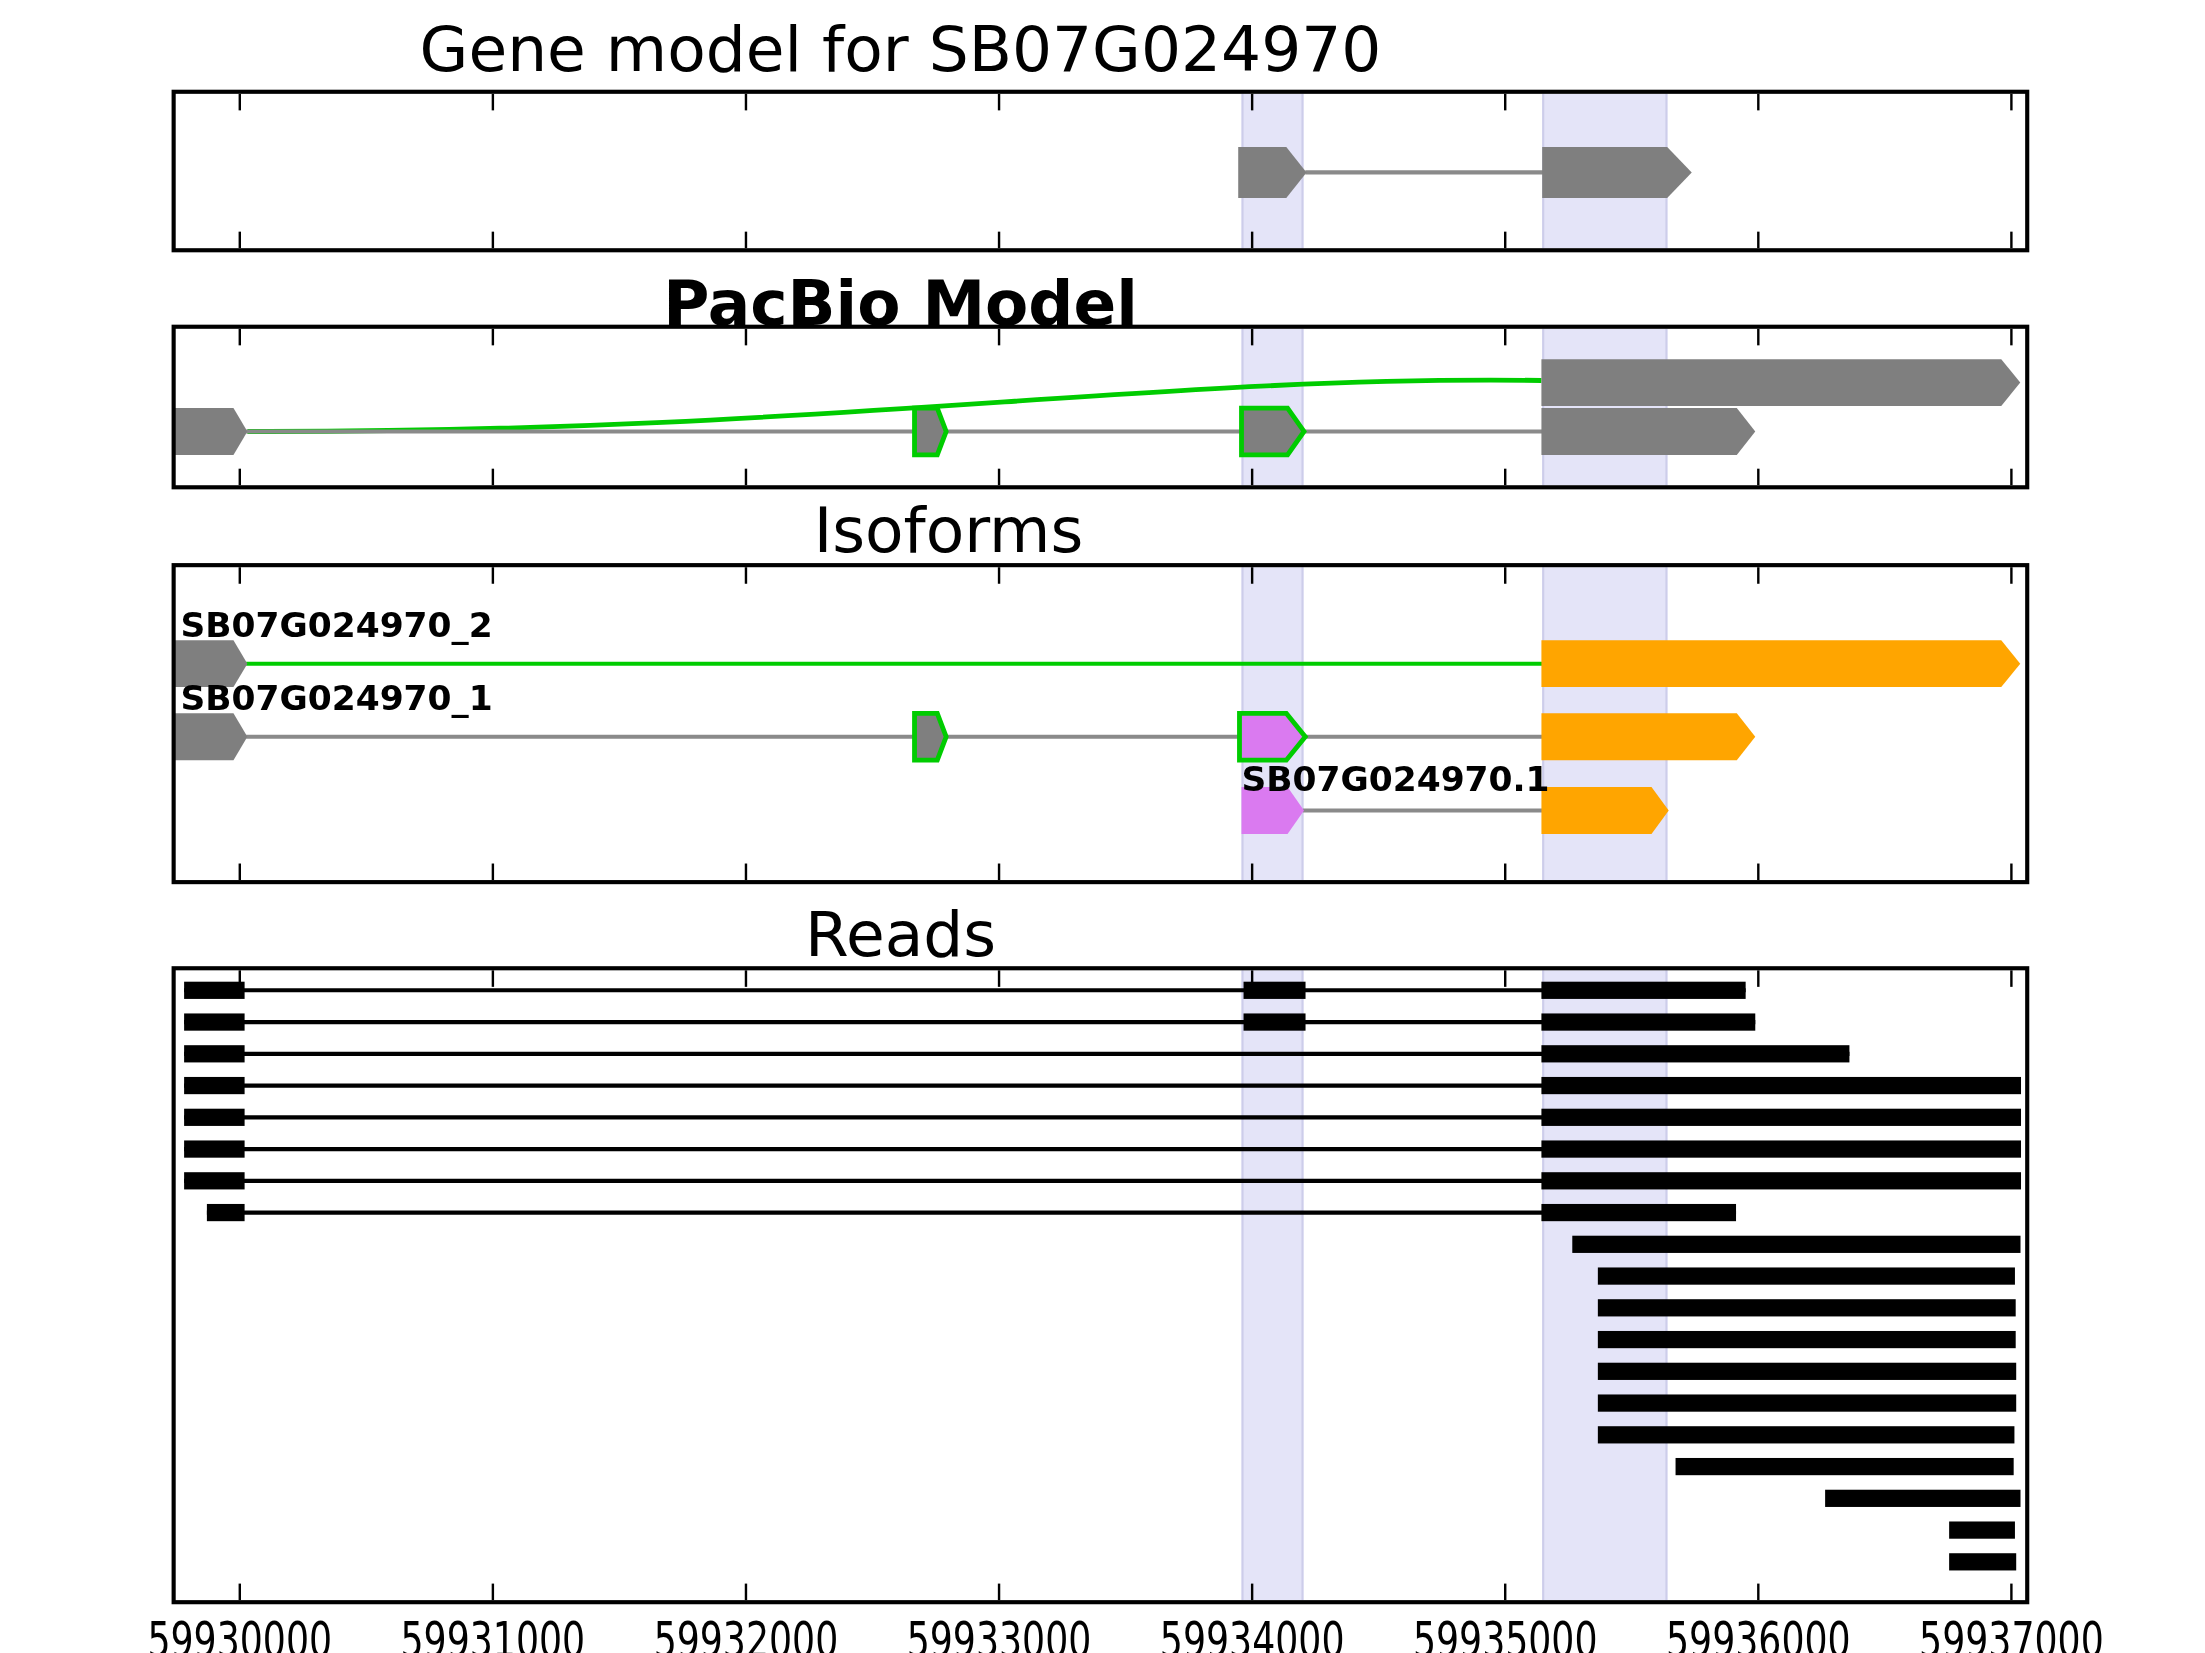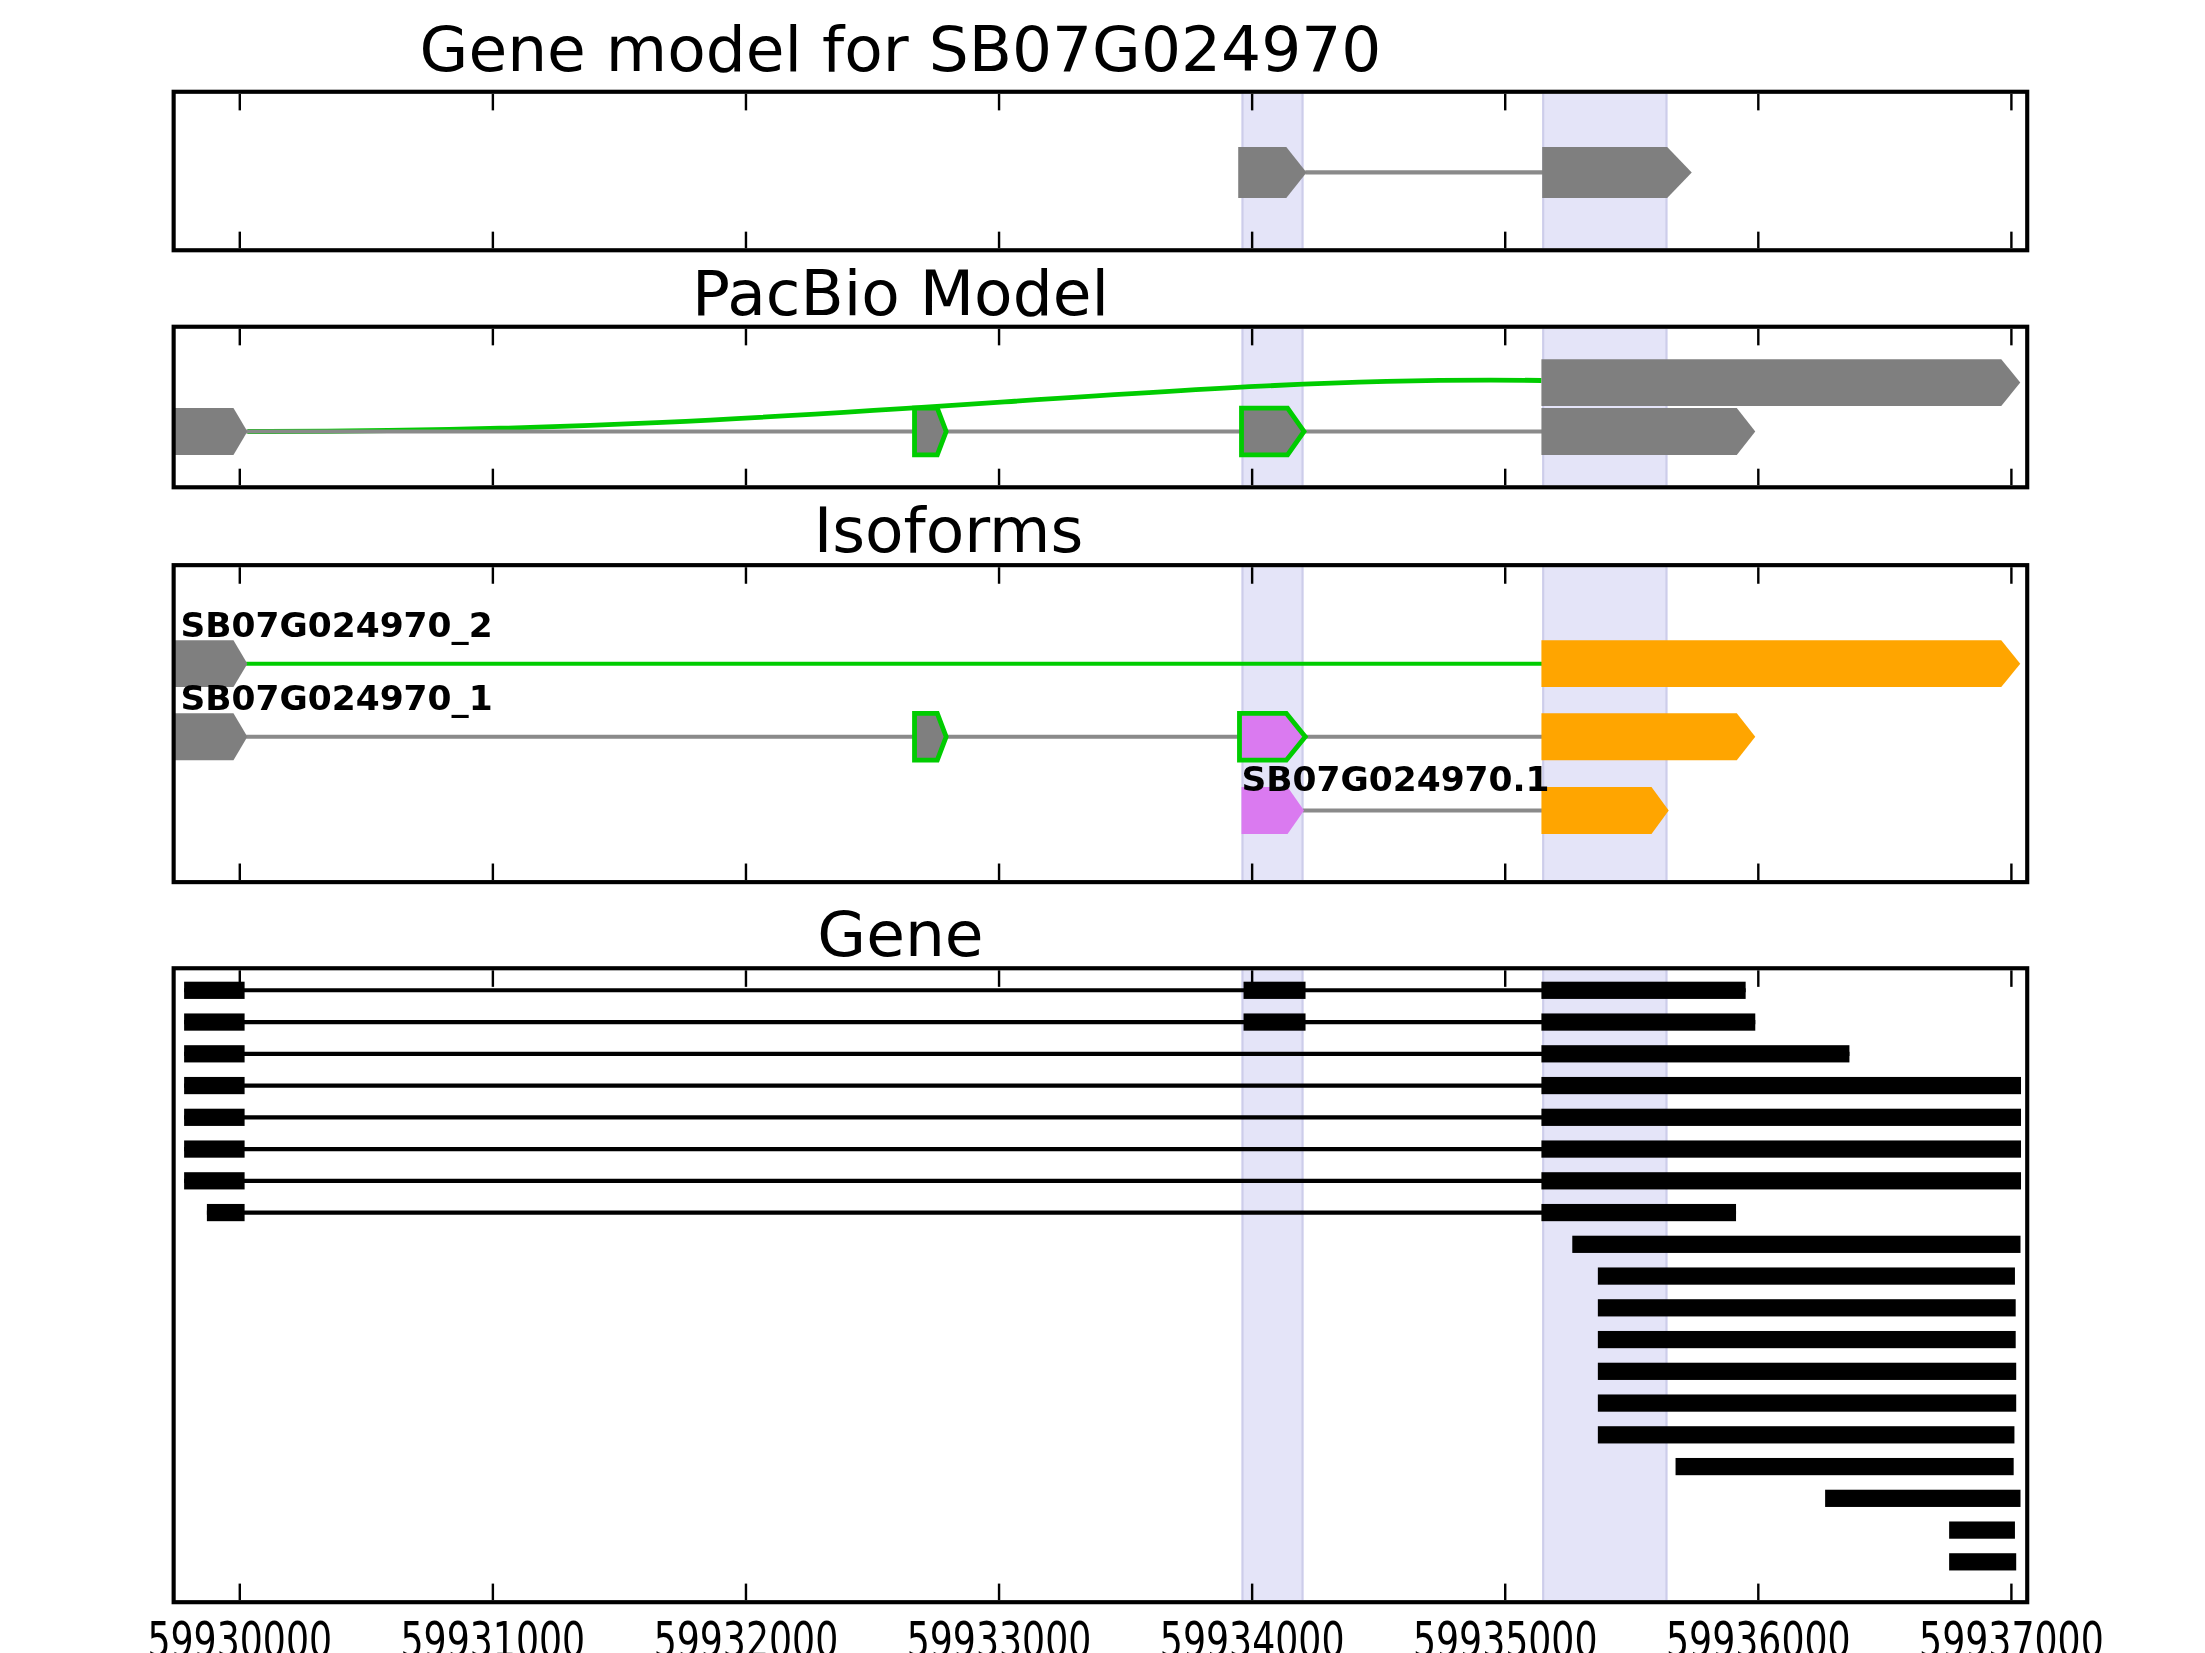--- a/index.html
+++ b/index.html
@@ -1,35 +1,35 @@
 <!DOCTYPE html>
 <html style="font-size:11px"><head>
 <meta charset="utf-8">
 <style>
   html,body{margin:0;padding:0;background:#ffffff;}
   body{width:2205px;height:1654px;position:relative;overflow:hidden;
        font-family:"DejaVu Sans",sans-serif;}
   .title{position:absolute;left:0;width:1801px;text-align:center;
          font-size:63px;line-height:1.0;color:#000;}
   #t-gene{top:18px;}
-  #t-pacbio{top:262px;}
+  #t-pacbio{top:272px;font-weight:bold;}
   #t-isoforms{top:499px;margin-left:48px;}
   #t-reads{top:903px;}
   #plot{position:absolute;left:0;top:0;}
   text{font-family:"DejaVu Sans",sans-serif;fill:#000;}
   .iso-label{font-weight:bold;font-size:50px;}
   .tick-label{font-size:72px;}
 </style>
 </head>
 <body>
 
 <div class="title" id="t-gene">Gene model for SB07G024970</div>
 <div class="title" id="t-pacbio">PacBio Model</div>
 <div class="title" id="t-isoforms">Isoforms</div>
-<div class="title" id="t-reads">Gene</div>
+<div class="title" id="t-reads">Reads</div>
 
 <svg id="plot" width="2205" height="1654" viewBox="0 0 3200 2400">
     <rect x="1801.73382" y="136" width="89.9860500000002" height="224" fill="#e4e4f8"></rect>
     <rect x="1801.73382" y="136" width="3" height="224" fill="#cdcdea"></rect>
     <rect x="1888.7198700000001" y="136" width="3" height="224" fill="#cdcdea"></rect>
     <rect x="2238.07434" y="136" width="181.80854999999974" height="224" fill="#e4e4f8"></rect>
     <rect x="2238.07434" y="136" width="3" height="224" fill="#cdcdea"></rect>
     <rect x="2416.88289" y="136" width="3" height="224" fill="#cdcdea"></rect>
     <line x1="348" y1="136" x2="348" y2="160" stroke="#000000" stroke-width="3.5"></line>
     <line x1="348" y1="336" x2="348" y2="360" stroke="#000000" stroke-width="3.5"></line>

